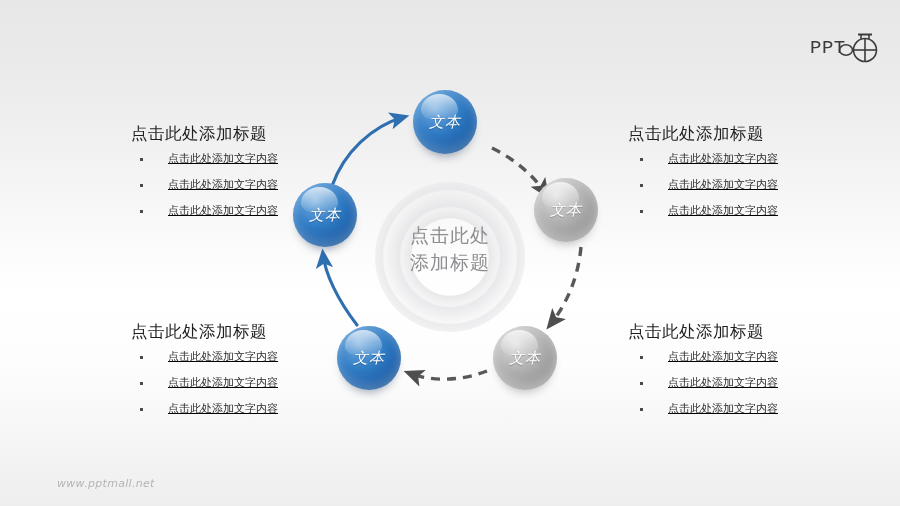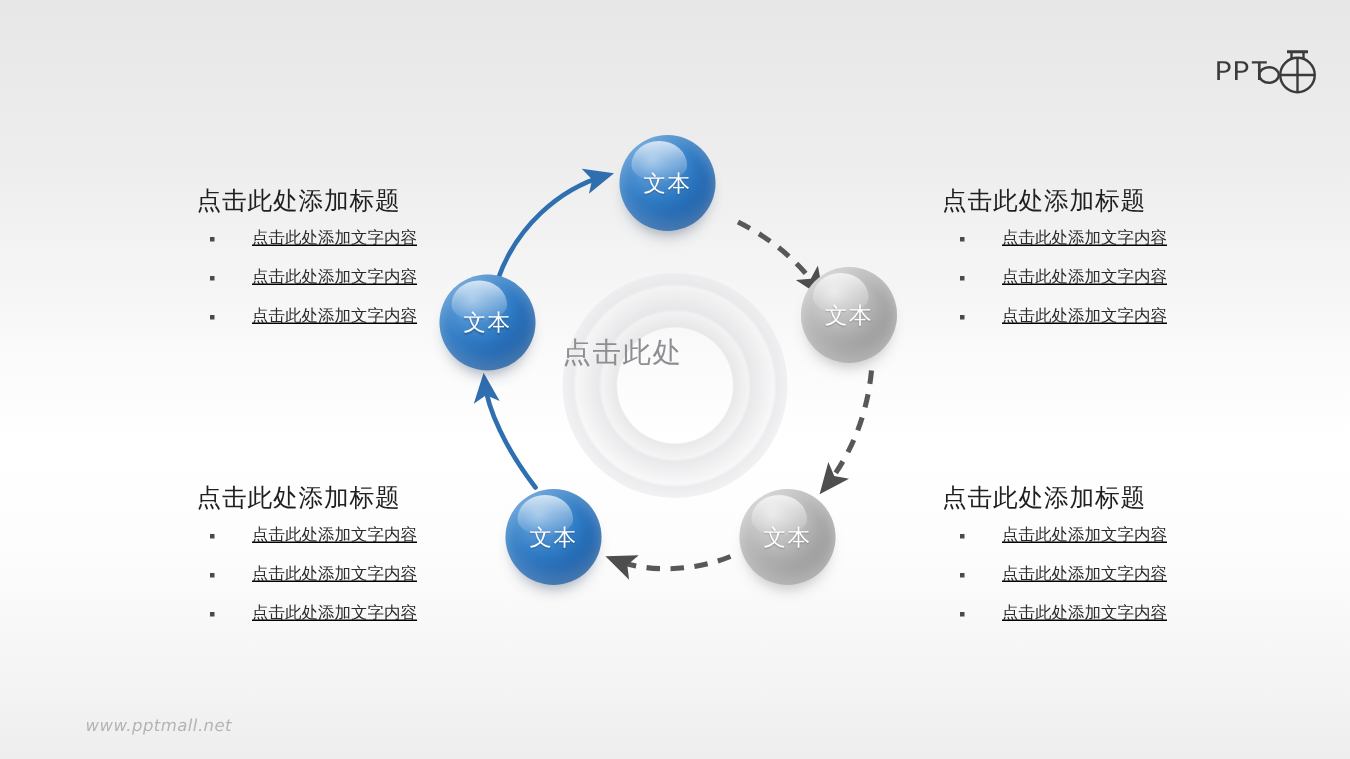--- a/index.html
+++ b/index.html
@@ -116,21 +116,21 @@
         rgba(243,243,245,0.40) 80%,
         rgba(232,232,235,0.45) 84%,
         rgba(248,248,250,0.12) 97%,
         rgba(255,255,255,0) 100%);
   }
   #center-label {
     position: absolute;
     left: 375px;
     top: 222px;
     width: 150px;
-    text-align: left;
+    text-align: center;
     color: #8e8e92;
     font-size: 19px;
     line-height: 1.42;
     letter-spacing: 1px;
   }
 
   
   .sphere {
     position: absolute;
     width: 64px;
@@ -158,20 +158,21 @@
   .sphere .label {
     position: absolute;
     inset: 0;
     display: flex;
     align-items: center;
     justify-content: center;
     color: #ffffff;
     font-size: 15px;
     letter-spacing: 1px;
     text-shadow: 0 1px 1px rgba(0,0,0,0.25);
+    font-style: italic;
   }
   .sphere.blue .face {
     background:
       radial-gradient(circle at 34% 26%,
         #82b4e0 0%,
         #5a9ad6 16%,
         #2f7bc4 42%,
         #1f63ad 66%,
         #15508f 86%,
         #2a6bb0 100%);
@@ -251,20 +252,21 @@
       <line x1="27" y1="10.5" x2="27" y2="33.5" stroke="#3b3b3b" stroke-width="1.6"></line>
       <line x1="20" y1="6.5" x2="34" y2="6.5" stroke="#3b3b3b" stroke-width="2"></line>
       <line x1="23" y1="6.5" x2="23" y2="11" stroke="#3b3b3b" stroke-width="1.6"></line>
       <line x1="31" y1="6.5" x2="31" y2="11" stroke="#3b3b3b" stroke-width="1.6"></line>
     </svg>
   </div>
 
   <div id="center-ring"></div>
   <div id="center-label">
     <div>点击此处</div>
+    <div>添加标题</div>
   </div>
 
   <svg id="arrows" viewBox="0 0 900 506">
     <defs>
       <marker id="ah-blue" markerWidth="7" markerHeight="7" refX="4.6" refY="3.1" orient="auto" markerUnits="strokeWidth">
         <path d="M0,0.3 L6.4,3.1 L0,5.9 L1.5,3.1 Z" fill="#2f6fb0"></path>
       </marker>
       <marker id="ah-gray" markerWidth="6.4" markerHeight="6.4" refX="4.3" refY="2.9" orient="auto" markerUnits="strokeWidth">
         <path d="M0,0.3 L6,2.9 L0,5.5 L1.4,2.9 Z" fill="#4e4e50"></path>
       </marker>

